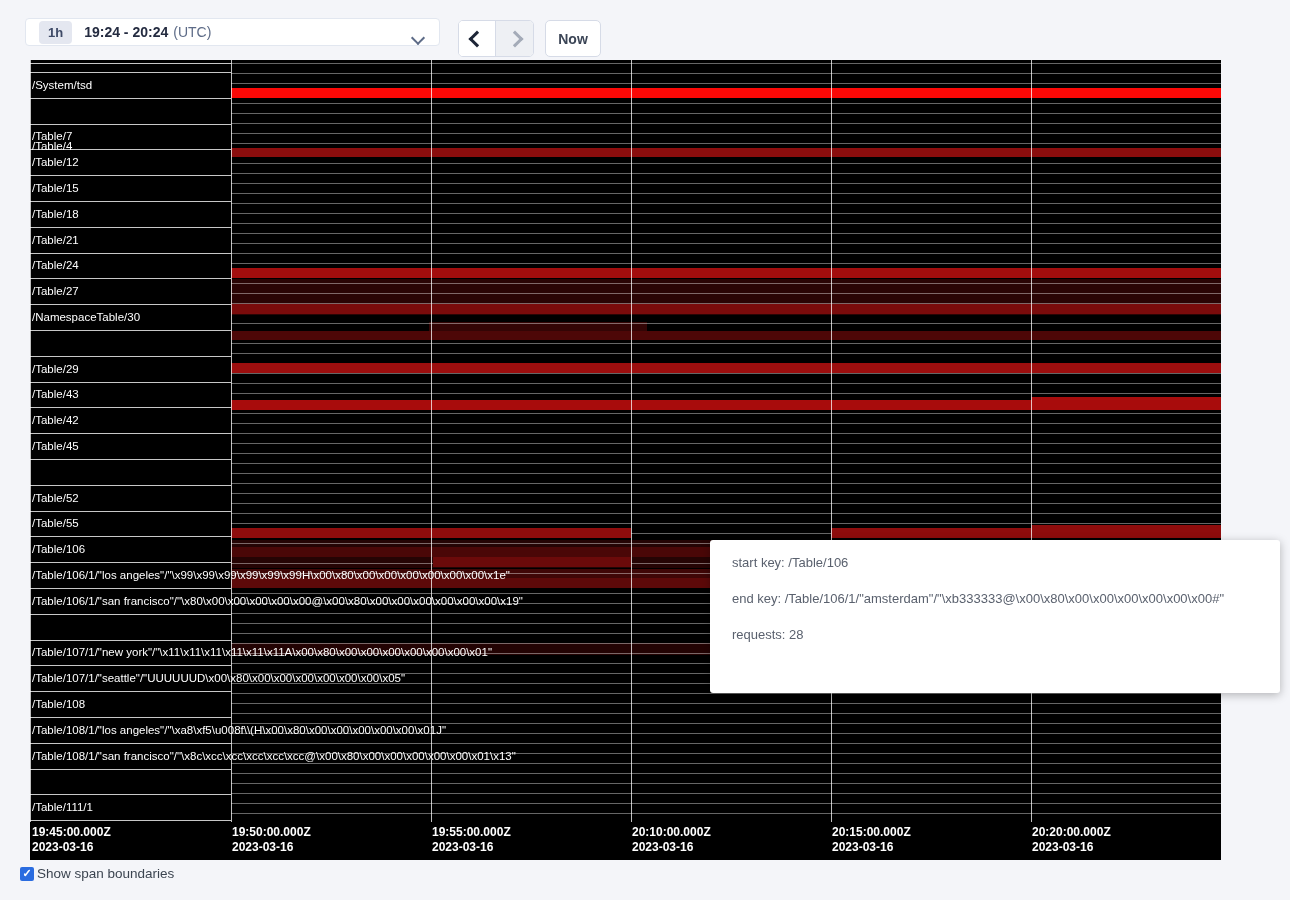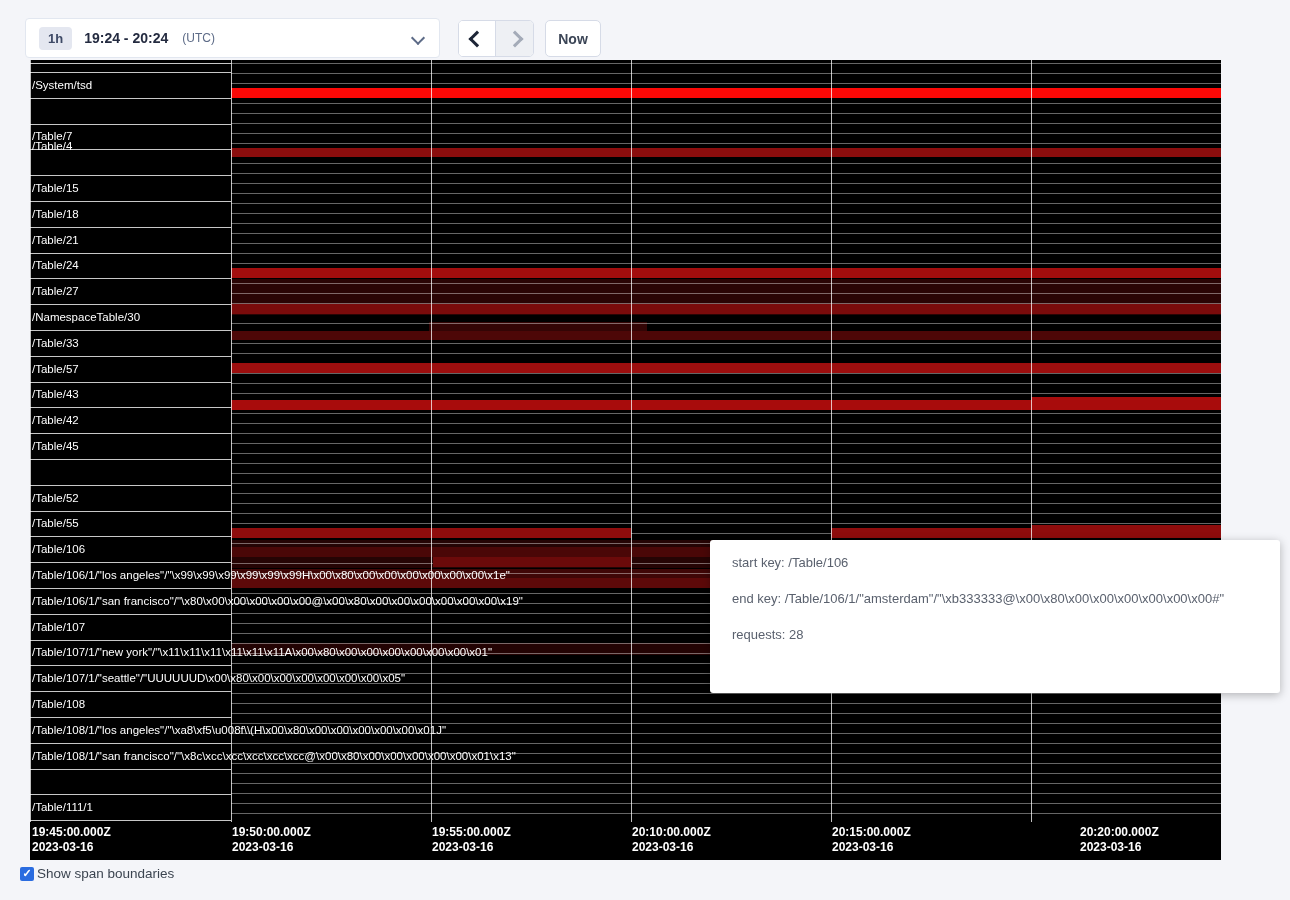--- a/index.html
+++ b/index.html
@@ -1,26 +1,26 @@
 <!DOCTYPE html>
 <html><head>
 <meta charset="utf-8">
 <style>
   html,body{margin:0;padding:0;width:1290px;height:900px;overflow:hidden;
     background:#f4f5f9;font-family:"Liberation Sans",sans-serif;}
 
   
   #toolbar{position:absolute;left:0;top:0;width:1290px;height:60px;}
-  #time-select{position:absolute;left:25px;top:18px;width:415px;height:40px;
+  #time-select{position:absolute;left:25px;top:18px;width:415px;height:28px;
     background:#fff;border:1px solid #e2e7f0;border-radius:4px;
     display:flex;align-items:center;cursor:pointer;box-sizing:border-box;}
   #tw-badge{margin-left:13px;background:#e4e7f0;border-radius:4px;
     font-size:13px;font-weight:bold;color:#3e4a66;padding:4px 9px;}
   #tr-label{margin-left:12px;font-size:14px;font-weight:bold;color:#242b40;white-space:nowrap;}
-  #tz-label{margin-left:14px;font-size:12px;color:#5d6b87;}
+  #tz-label{margin-left:5px;font-size:14px;color:#5d6b87;}
   .chev{display:inline-block;width:8px;height:8px;border-right:2px solid #5d6b87;
     border-bottom:2px solid #5d6b87;}
   .chev-down{transform:rotate(45deg);}
   .chev-left{transform:rotate(135deg);}
   .chev-right{transform:rotate(-45deg);}
   #ts-caret{position:absolute;right:16px;top:14px;}
   #nav-group{position:absolute;left:458px;top:20px;height:37px;width:76px;
     display:flex;border:1px solid #d6dbe7;border-radius:5px;overflow:hidden;
     box-sizing:border-box;background:#fff;}
   .nav-btn{width:38px;height:100%;display:flex;align-items:center;justify-content:center;
@@ -211,37 +211,36 @@
     <div class="lline" style="top: 760.2px;"></div>
     <div class="vline" style="left: 0px;"></div>
     <div class="vline" style="left: 201px;"></div>
     <div class="vline" style="left: 401px;"></div>
     <div class="vline" style="left: 601px;"></div>
     <div class="vline" style="left: 801px;"></div>
     <div class="vline" style="left: 1001px;"></div>
     <div class="row-label" style="top: 12px; height: 25.8px;">/System/tsd</div>
     <div class="row-label" style="top: 37.8px; height: 25.8px; margin-top: 35px;">/Table/4</div>
     <div class="row-label" style="top: 63.6px; height: 25.8px;">/Table/7</div>
+    <div class="row-label" style="top: 89.4px; height: 25.8px;">/Table/12</div>
     <div class="row-label" style="top: 115.2px; height: 25.8px;">/Table/15</div>
     <div class="row-label" style="top: 141px; height: 25.8px;">/Table/18</div>
     <div class="row-label" style="top: 166.8px; height: 25.8px;">/Table/21</div>
     <div class="row-label" style="top: 192.6px; height: 25.8px;">/Table/24</div>
     <div class="row-label" style="top: 218.4px; height: 25.8px;">/Table/27</div>
     <div class="row-label" style="top: 244.2px; height: 25.8px;">/NamespaceTable/30</div>
-    <div class="row-label" style="top: 270px; height: 25.8px;">/Table/33</div>
-    <div class="row-label" style="top: 295.8px; height: 25.8px;">/Table/57</div>
+    <div class="row-label" style="top: 295.8px; height: 25.8px;">/Table/29</div>
     <div class="row-label" style="top: 321.6px; height: 25.8px;">/Table/43</div>
     <div class="row-label" style="top: 347.4px; height: 25.8px;">/Table/42</div>
     <div class="row-label" style="top: 373.2px; height: 25.8px;">/Table/45</div>
     <div class="row-label" style="top: 424.8px; height: 25.8px;">/Table/52</div>
     <div class="row-label" style="top: 450.6px; height: 25.8px;">/Table/55</div>
     <div class="row-label" style="top: 476.4px; height: 25.8px;">/Table/106</div>
     <div class="row-label" style="top: 502.2px; height: 25.8px;">/Table/106/1/"los angeles"/"\x99\x99\x99\x99\x99\x99H\x00\x80\x00\x00\x00\x00\x00\x00\x1e"</div>
     <div class="row-label" style="top: 528px; height: 25.8px;">/Table/106/1/"san francisco"/"\x80\x00\x00\x00\x00\x00@\x00\x80\x00\x00\x00\x00\x00\x00\x19"</div>
-    <div class="row-label" style="top: 553.8px; height: 25.8px;">/Table/107</div>
     <div class="row-label" style="top: 579.6px; height: 25.8px;">/Table/107/1/"new york"/"\x11\x11\x11\x11\x11\x11A\x00\x80\x00\x00\x00\x00\x00\x00\x01"</div>
     <div class="row-label" style="top: 605.4px; height: 25.8px;">/Table/107/1/"seattle"/"UUUUUUD\x00\x80\x00\x00\x00\x00\x00\x00\x05"</div>
     <div class="row-label" style="top: 631.2px; height: 25.8px;">/Table/108</div>
     <div class="row-label" style="top: 657px; height: 25.8px;">/Table/108/1/"los angeles"/"\xa8\xf5\u008f\\(H\x00\x80\x00\x00\x00\x00\x00\x01J"</div>
     <div class="row-label" style="top: 682.8px; height: 25.8px;">/Table/108/1/"san francisco"/"\x8c\xcc\xcc\xcc\xcc\xcc@\x00\x80\x00\x00\x00\x00\x00\x01\x13"</div>
     <div class="row-label" style="top: 734.4px; height: 25.8px;">/Table/111/1</div>
     <div class="axis-tick" style="left: 2px; top: 765px;">
       <div>19:45:00.000Z</div>
       <div>2023-03-16</div>
     </div>
@@ -254,21 +253,21 @@
       <div>2023-03-16</div>
     </div>
     <div class="axis-tick" style="left: 602px; top: 765px;">
       <div>20:10:00.000Z</div>
       <div>2023-03-16</div>
     </div>
     <div class="axis-tick" style="left: 802px; top: 765px;">
       <div>20:15:00.000Z</div>
       <div>2023-03-16</div>
     </div>
-    <div class="axis-tick" style="left: 1002px; top: 765px; margin-left: 48px;">
+    <div class="axis-tick" style="left: 1002px; top: 765px;">
       <div>20:20:00.000Z</div>
       <div>2023-03-16</div>
     </div>
   </div>
 
 <div id="tooltip">
     <div class="tip-line">start key: /Table/106</div>
     <div class="tip-line">end key: /Table/106/1/"amsterdam"/"\xb333333@\x00\x80\x00\x00\x00\x00\x00\x00#"</div>
     <div class="tip-line">requests: 28</div>
   </div>

